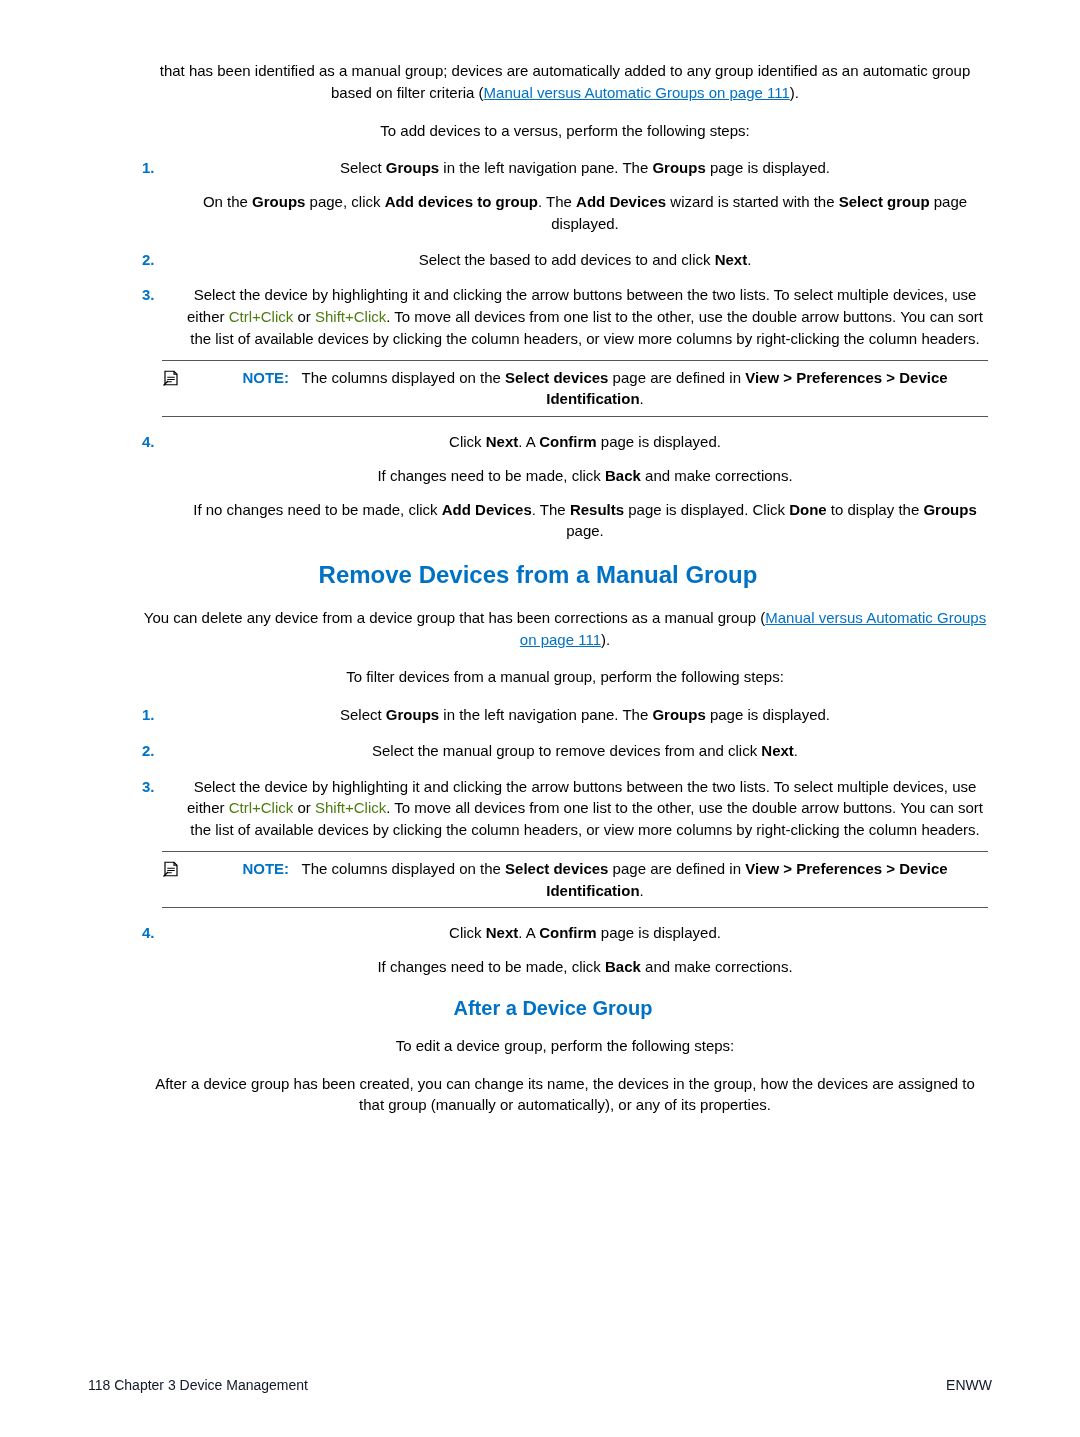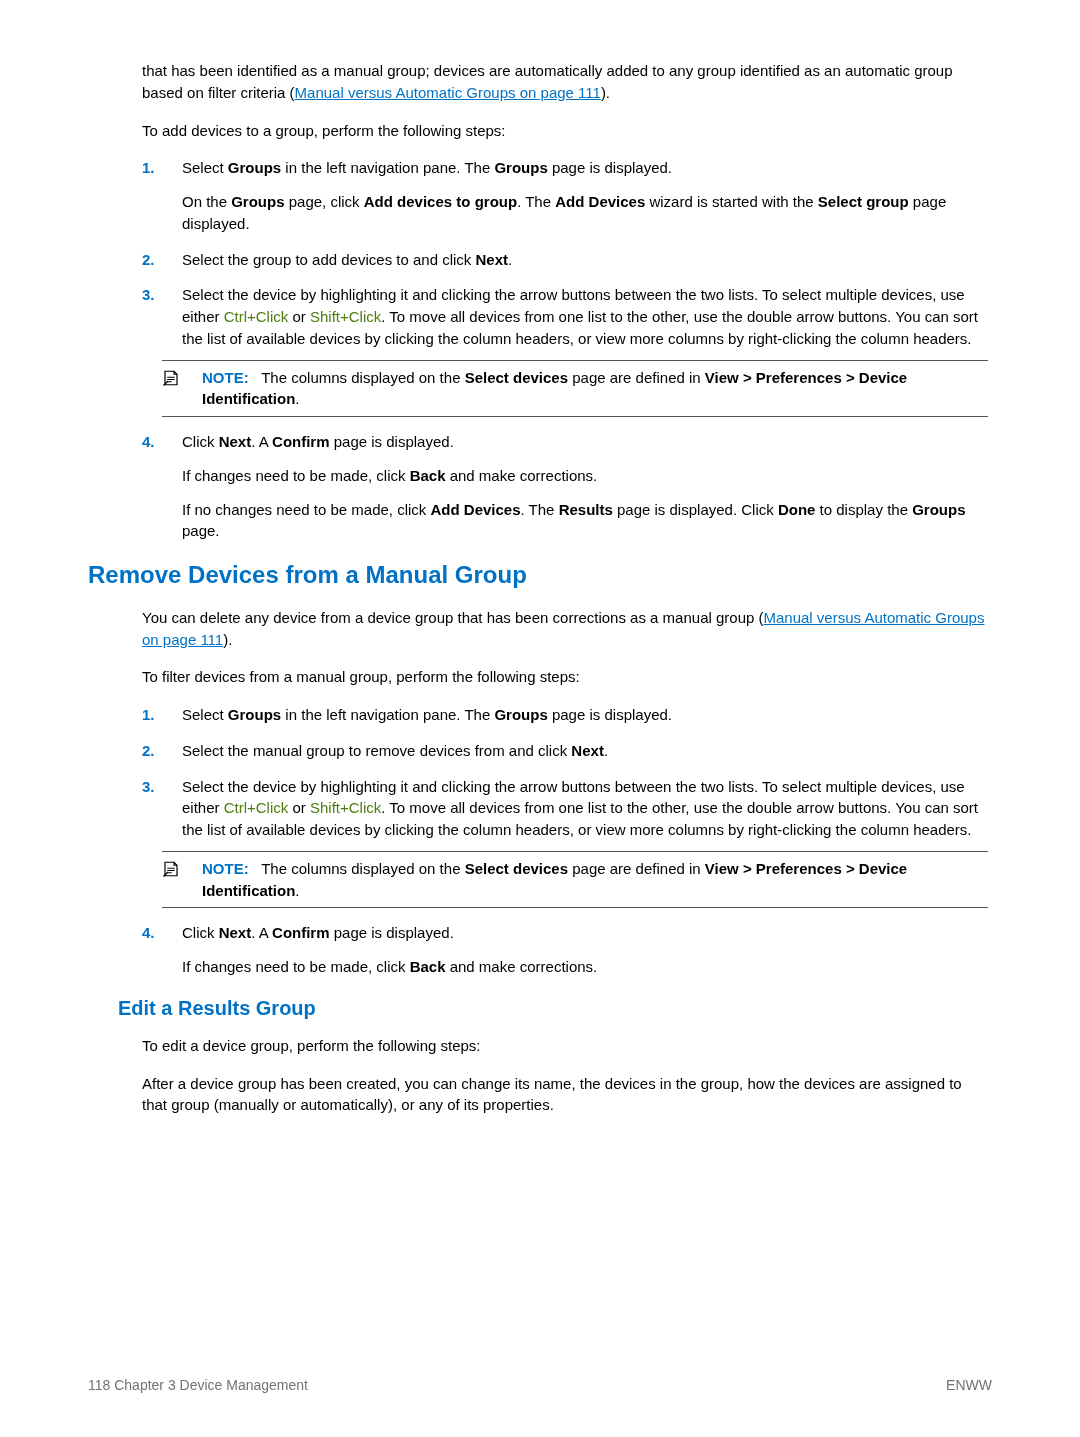--- a/index.html
+++ b/index.html
@@ -9,20 +9,21 @@
     font-size: 15px;
     line-height: 1.45;
     color: #000;
     background: #fff;
     padding: 60px 88px 40px 88px;
     position: relative;
   }
   .content {
     padding-left: 54px;
     padding-right: 4px;
+    text-align: center;
   }
   .para { margin-bottom: 16px; color: #000; }
   .link { color: #0072c6; text-decoration: underline; }
   .kbd { color: #4d7c0f; }
   .ol { list-style: none; padding: 0; margin: 0 0 16px 0; }
   .ol > li { position: relative; padding-left: 40px; margin-bottom: 14px; }
   .ol > li .num {
     position: absolute;
     left: 0;
     top: 0;
@@ -62,52 +63,52 @@
   }
   .h3.indent1 { margin-left: -24px; }
   .footer {
     position: absolute;
     left: 88px;
     right: 88px;
     bottom: 42px;
     display: flex;
     justify-content: space-between;
     font-size: 14px;
-    color: #737373;
+    color: #0f172a;
   }
   b { font-weight: 700; }
 </style>
 </head>
 <body>
 
 <div class="content">
 
   <p class="para">
     <span>that has been identified as a manual group; devices are automatically added to any group identified as an automatic group based on filter criteria (</span><a class="link">Manual versus Automatic Groups on page 111</a><span>).</span>
   </p>
 
-  <p class="para">To add devices to a group, perform the following steps:</p>
+  <p class="para">To add devices to a versus, perform the following steps:</p>
 
   <ol class="ol">
     <li>
       <span class="num">1.</span>
       <div class="li-body">
         <p>
           <span>Select </span><b>Groups</b><span> in the left navigation pane. The </span><b>Groups</b><span> page is displayed.</span>
         </p>
         <p>
           <span>On the </span><b>Groups</b><span> page, click </span><b>Add devices to group</b><span>. The </span><b>Add Devices</b><span> wizard is started with the </span><b>Select group</b><span> page displayed.</span>
         </p>
       </div>
     </li>
     <li>
       <span class="num">2.</span>
       <div class="li-body">
         <p>
-          <span>Select the group to add devices to and click </span><b>Next</b><span>.</span>
+          <span>Select the based to add devices to and click </span><b>Next</b><span>.</span>
         </p>
       </div>
     </li>
     <li>
       <span class="num">3.</span>
       <div class="li-body">
         <p>
           <span>Select the device by highlighting it and clicking the arrow buttons between the two lists. To select multiple devices, use either </span><span class="kbd">Ctrl+Click</span><span> or </span><span class="kbd">Shift+Click</span><span>. To move all devices from one list to the other, use the double arrow buttons. You can sort the list of available devices by clicking the column headers, or view more columns by right-clicking the column headers.</span>
         </p>
       </div>
@@ -193,21 +194,21 @@
         <p>
           <span>Click </span><b>Next</b><span>. A </span><b>Confirm</b><span> page is displayed.</span>
         </p>
         <p>
           <span>If changes need to be made, click </span><b>Back</b><span> and make corrections.</span>
         </p>
       </div>
     </li>
   </ol>
 
-  <h3 class="h3 indent1">Edit a Results Group</h3>
+  <h3 class="h3 indent1">After a Device Group</h3>
 
   <p class="para">To edit a device group, perform the following steps:</p>
   <p class="para">After a device group has been created, you can change its name, the devices in the group, how the devices are assigned to that group (manually or automatically), or any of its properties.</p>
 
 </div>
 
 <div class="footer">
   <span>118   Chapter 3   Device Management</span>
   <span>ENWW</span>
 </div>

